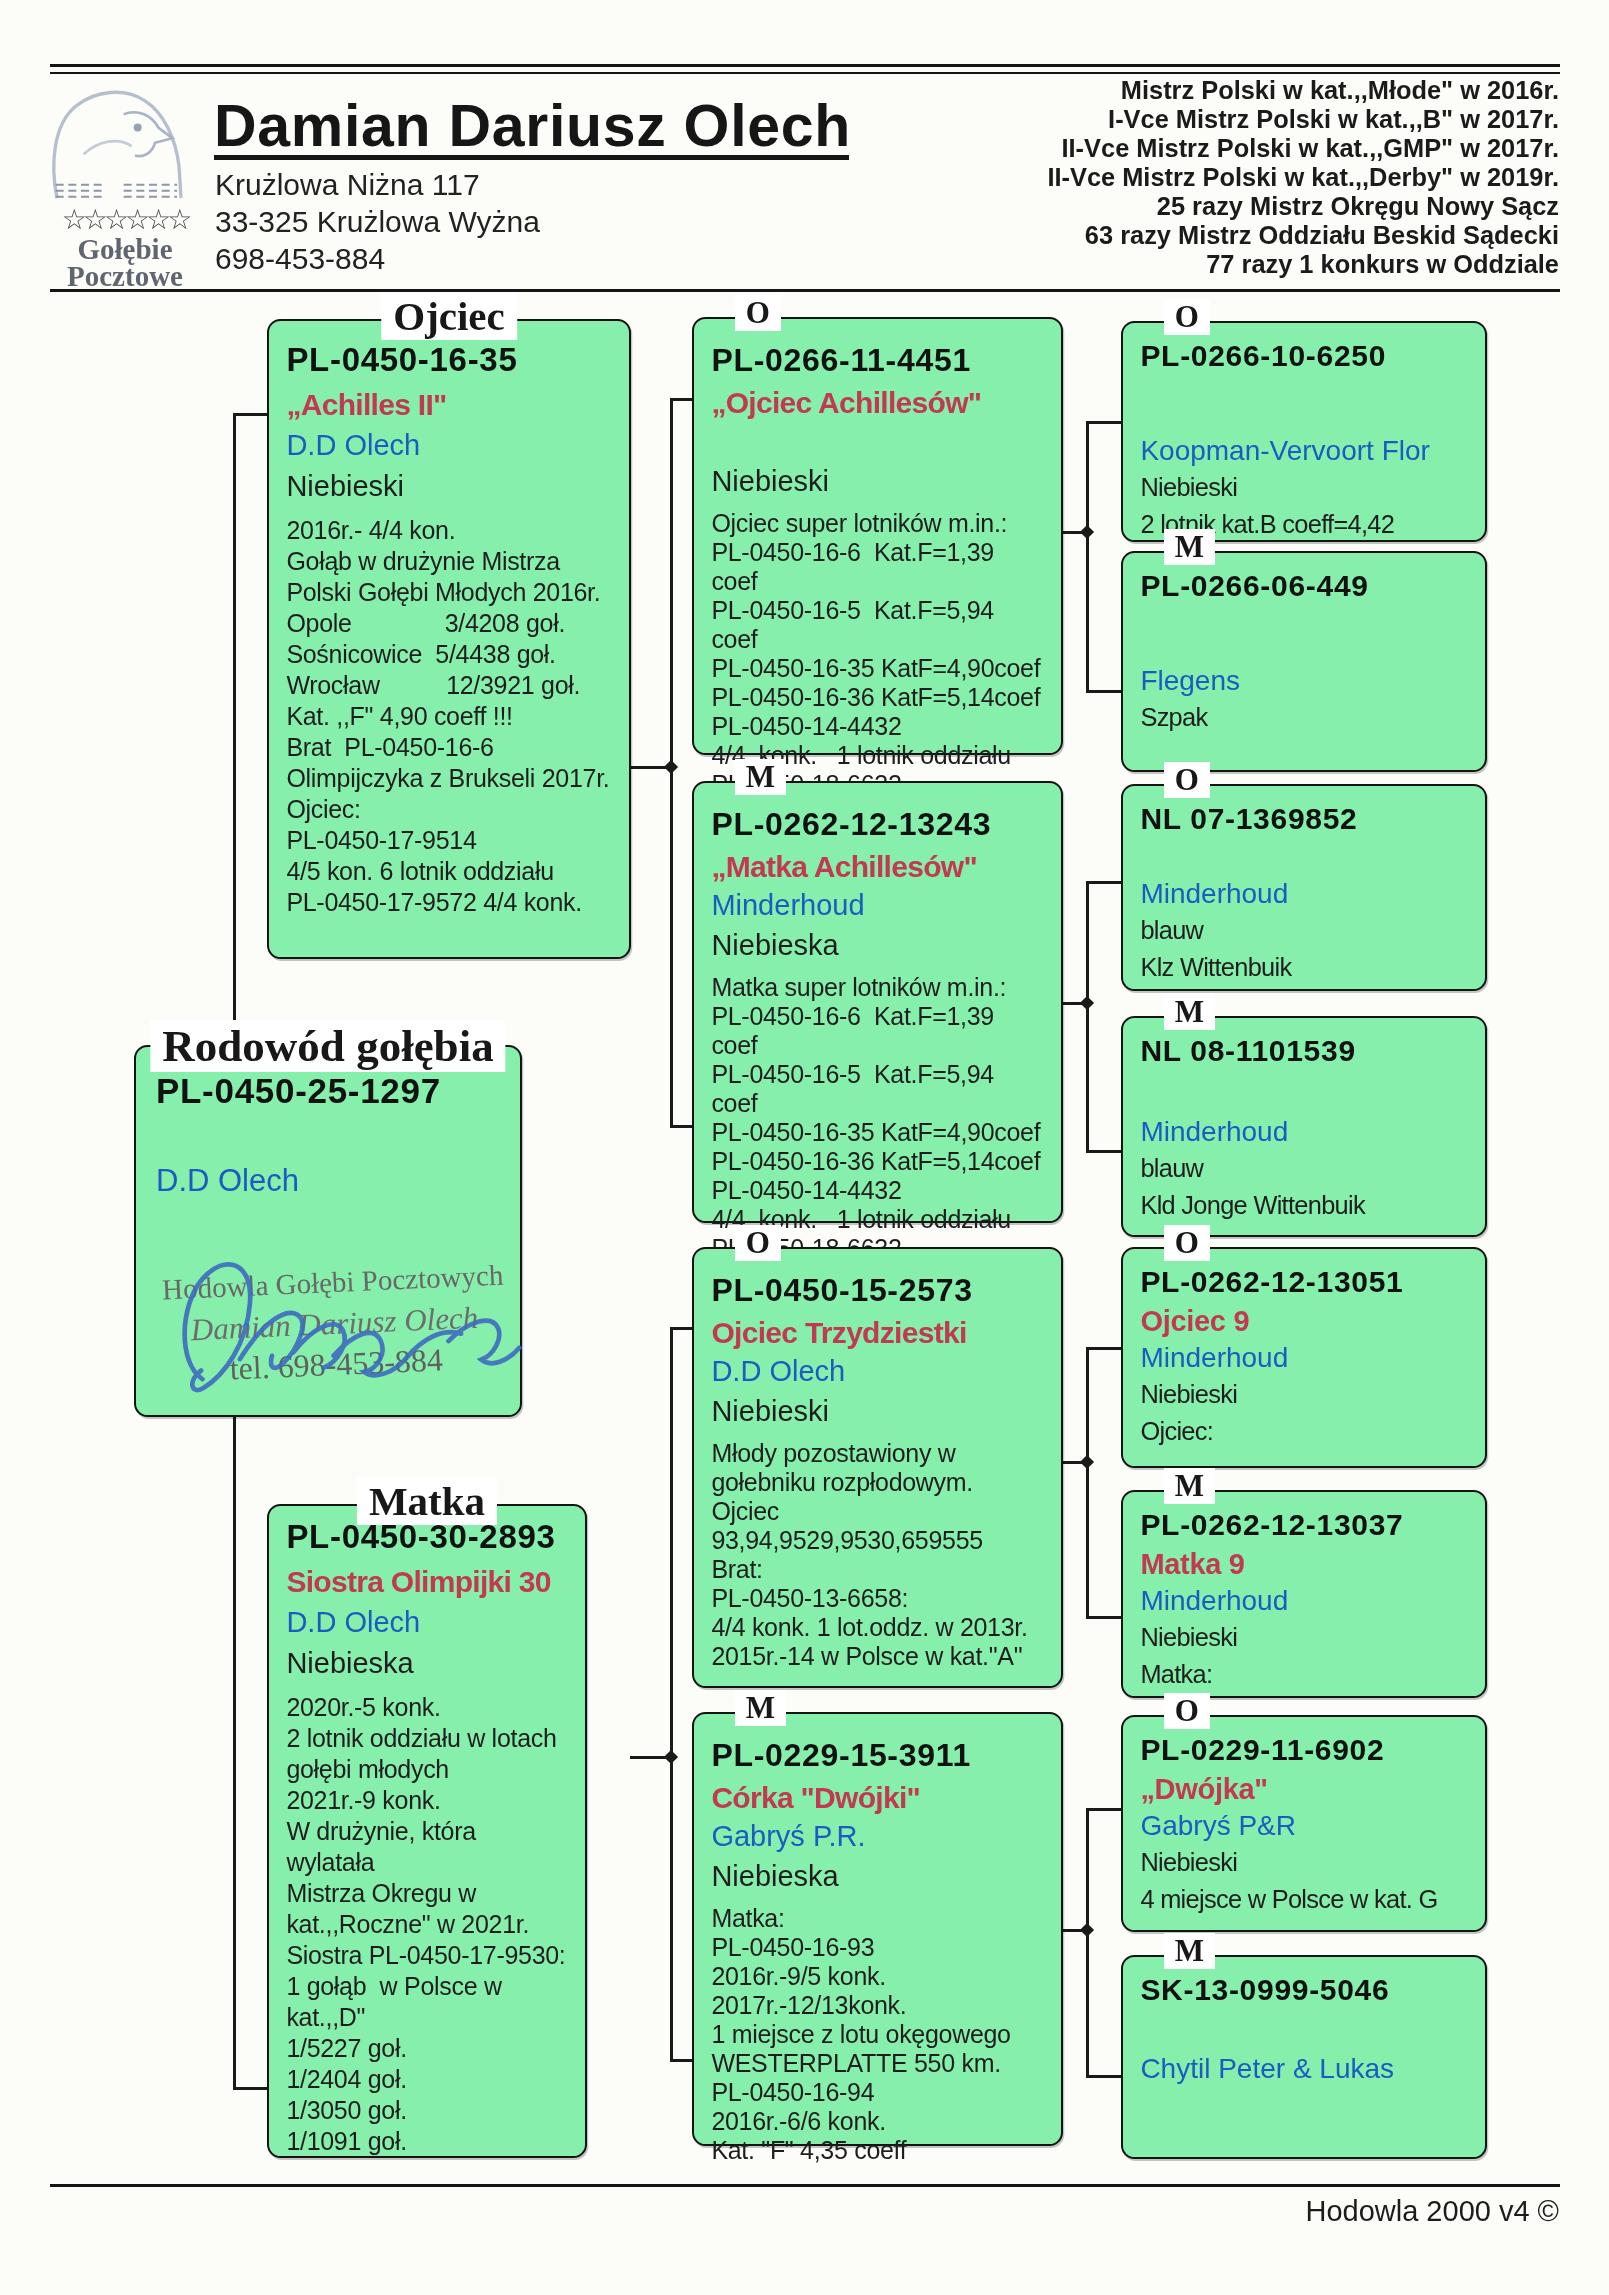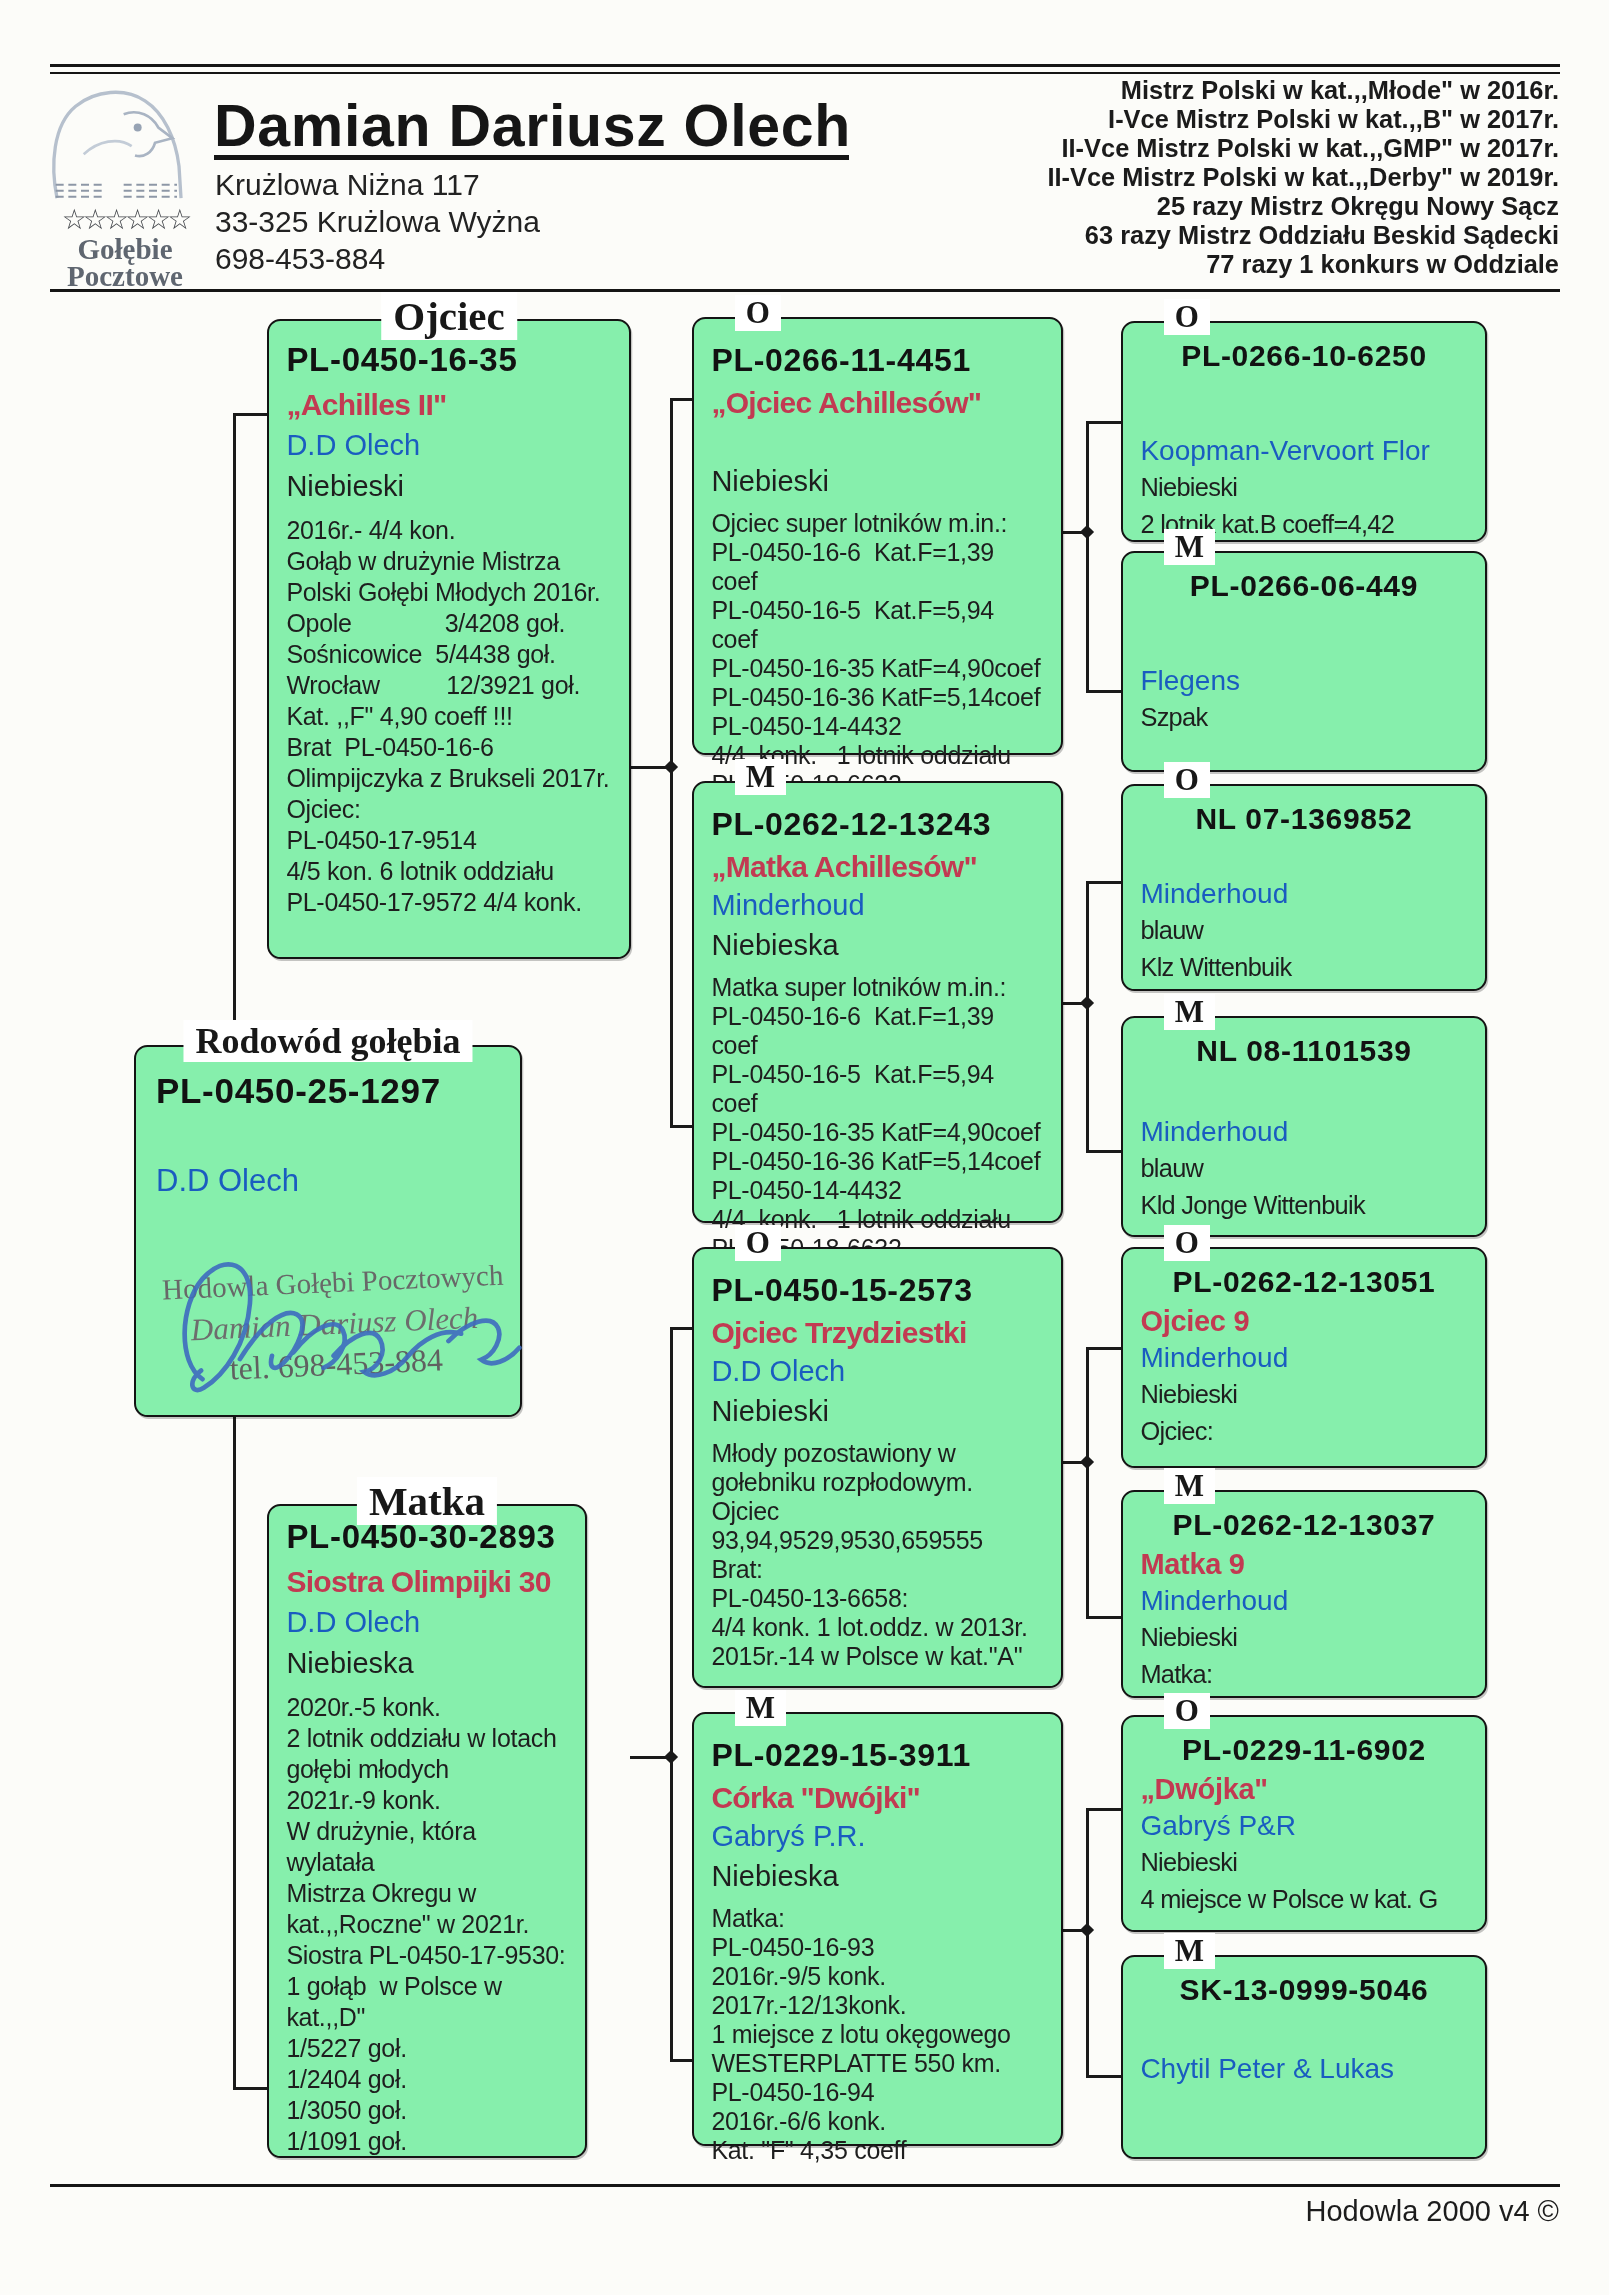--- a/index.html
+++ b/index.html
@@ -16,21 +16,21 @@
   .logo-wrap{position:absolute;left:35px;top:86px;width:180px;text-align:center;}
   .logo-stars{font-size:28px;letter-spacing:-4px;color:#44474c;}
   .logo-txt{font-family:"Liberation Serif", serif;font-weight:bold;font-size:29px;
         color:#5f6670;line-height:27px;}
   
   .pbox{position:absolute;box-sizing:border-box;background:#86efac;border:2.7px solid #141414;
         border-radius:13.4px;box-shadow:1.3px 2px 0 rgba(0,0,0,0.22);}
   .box-label{position:absolute;background:#fff;font-family:"Liberation Serif", serif;
         font-weight:bold;color:#181818;padding:0 12px;white-space:nowrap;}
   .big-label{top:-29px;left:50%;transform:translateX(-50%);font-size:41px;}
-  .mid-label{top:-27px;left:50%;transform:translateX(-50%);font-size:36px;}
+  .mid-label{top:-27px;left:50%;transform:translateX(-50%);font-size:45px;}
   .om-label{top:-24px;left:41px;font-size:31px;padding:0 10.7px;}
   .ring{font-weight:bold;letter-spacing:0.7px;color:#121212;}
   .red-name{font-weight:bold;}
   .blue-name{}
   .details>div{white-space:pre-wrap;}
   
   .fm{padding:20px 17.4px;}
   .fm .ring{font-size:33px;margin-bottom:9.4px;}
   .fm .red-name{font-size:30px;letter-spacing:-0.7px;margin-bottom:6.7px;}
   .fm .blue-name{font-size:29px;margin-bottom:8px;min-height:33px;}
@@ -39,21 +39,21 @@
   .box-mother{padding-top:12px;}
   
   .g2{padding:23px 17.4px;}
   .g2 .ring{font-size:32px;margin-bottom:6.7px;}
   .g2 .red-name{font-size:30px;letter-spacing:-0.7px;margin-bottom:5.3px;}
   .g2 .blue-name{font-size:29px;margin-bottom:5.3px;min-height:35px;}
   .g2 .color-line{font-size:29px;margin-bottom:10.7px;}
   .g2 .details>div{font-size:25px;line-height:29px;letter-spacing:-0.3px;}
   
   .g3{padding:16px 17.4px;}
-  .g3 .ring{font-size:30px;margin-bottom:4px;text-align:center;}
+  .g3 .ring{font-size:30px;margin-bottom:4px;}
   .g3 .red-name{font-size:29px;line-height:36px;letter-spacing:-0.3px;}
   .g3 .blue-name{font-size:28px;line-height:37px;}
   .g3 .details>div{font-size:25.4px;line-height:37px;letter-spacing:-0.7px;}
   .g3 .spacer{height:55px;}
   
   .subject{padding:24px 20px;}
   .subject .ring{font-size:35px;}
   .subject .blue-name{font-size:31px;margin-top:52px;}
   .stamp{position:absolute;left:23.4px;top:215px;width:351px;text-align:center;
         transform:rotate(-2.5deg);font-family:"Liberation Serif", serif;color:#686868;}

